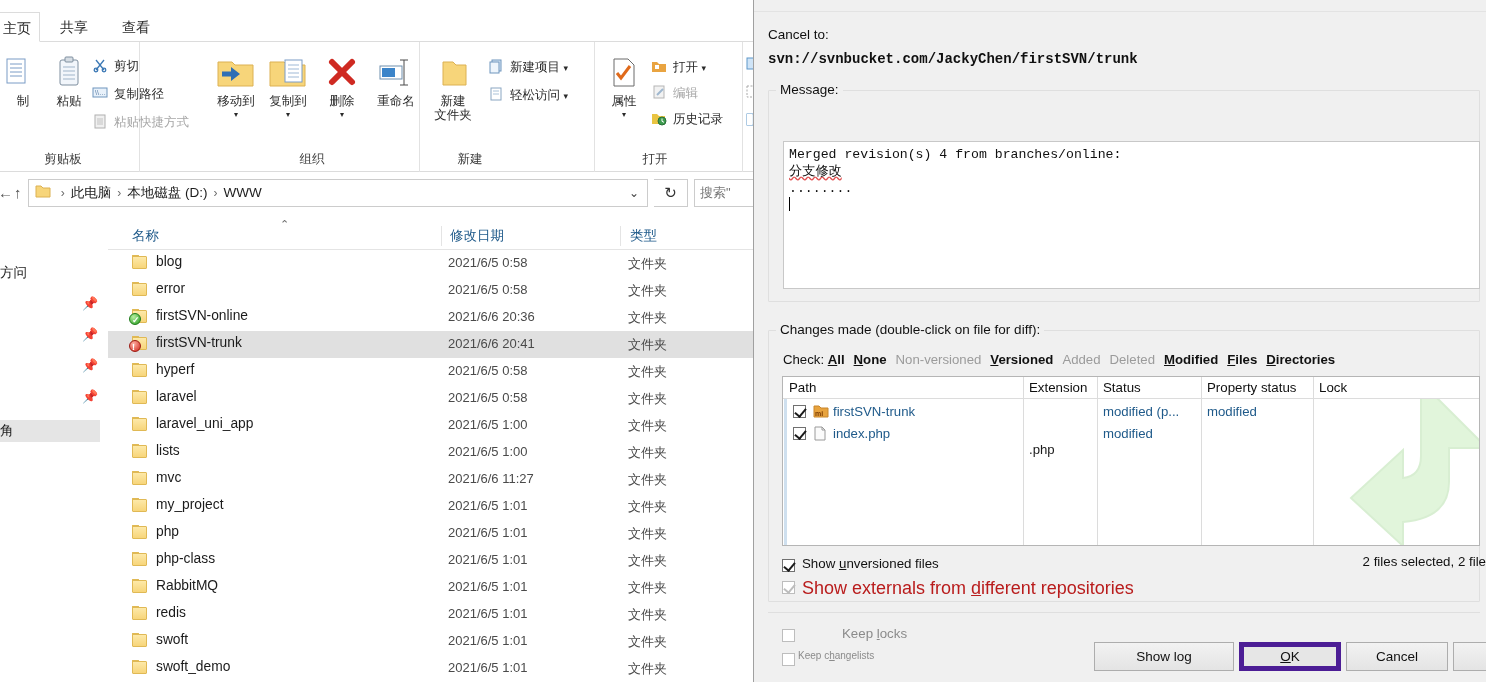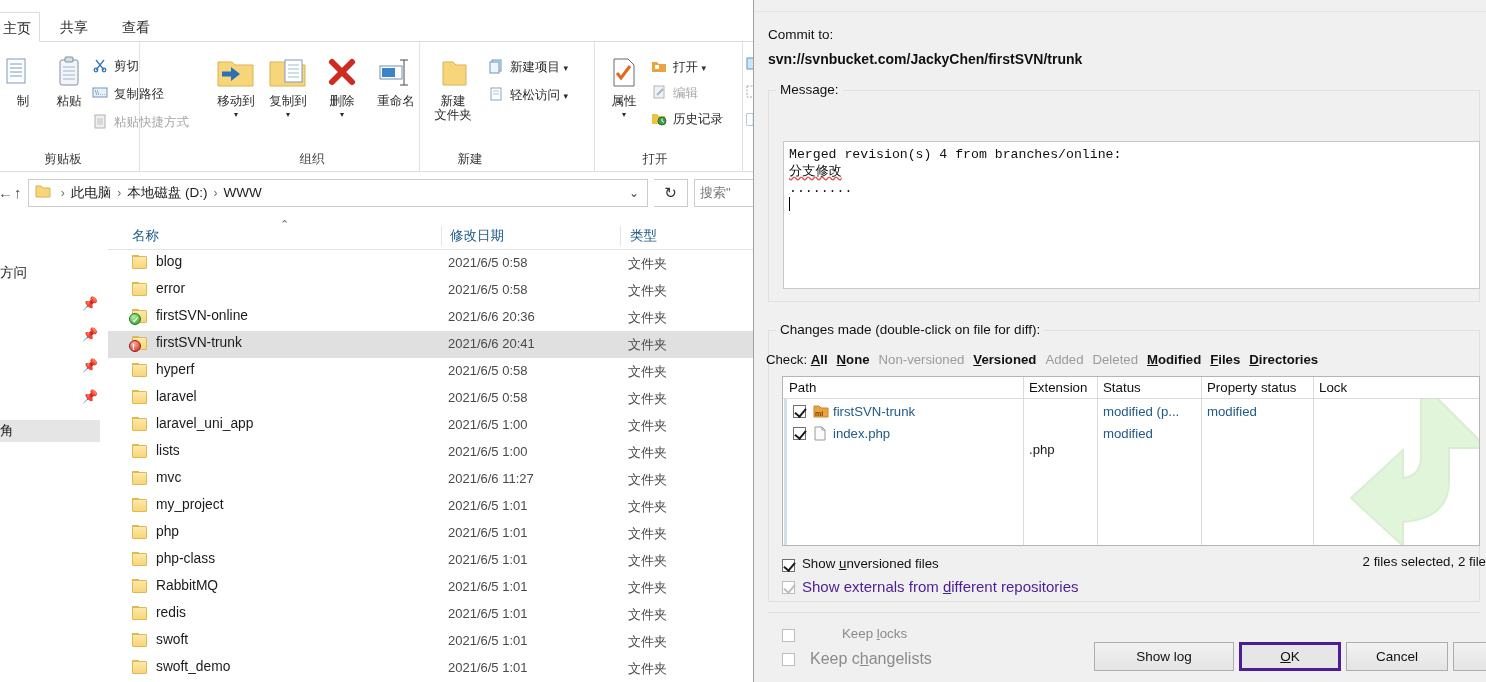--- a/index.html
+++ b/index.html
@@ -103,34 +103,34 @@
   .ovl .gm { position:absolute; left:2px; top:1px; color:#fff; font-size:9px; font-weight:bold; line-height:10px;}
 
   
   #dialog {
     position:absolute; left: 753px; top: 0; width: 733px; height: 682px;
     background: #f0f0f0; border-left: 1px solid #a0a0a0;
     font-family: "Liberation Sans", sans-serif;
   }
   .dlg-strip { position:absolute; left:0; top:0; width: 733px; height: 12px; background:#f0f0f0; border-bottom:1px solid #e3e3e3;}
   .lbl { position:absolute; font-size: 13.5px; color:#101010; white-space: nowrap; }
-  .lbl.bold { font-weight: bold; }
+  .lbl.bold { font-weight: bold; font-family: Liberation Mono, monospace; }
 
   .gbox { position:absolute; border:1px solid #dfdfdf; border-radius:1px; }
   .gbox-title {
     position:absolute; background:#f0f0f0; padding: 0 4px; font-size: 13.5px; color:#101010;
     white-space:nowrap;
   }
 
   .btn {
     position:absolute; background: linear-gradient(#f2f2f2,#e4e4e4);
     border:1px solid #adadad; font-size: 13.5px; color:#111;
     text-align:center; line-height: 1; display:flex; align-items:center; justify-content:center;
   }
-  .btn.focus { border:3px solid #4c1d95; background:#e6e6e6; }
+  .btn.focus { border:5px solid #4c1d95; background:#e6e6e6; }
   .u { text-decoration: underline; }
 
   .msgarea {
     position:absolute; background:#ffffff; border:1px solid #c8c8c8;
     font-family: "Liberation Mono", monospace; font-size: 13.2px; color:#101010;
     padding: 4px 5px; overflow:hidden; line-height: 17px; white-space: pre;
   }
   .sq { text-decoration: underline; text-decoration-style: wavy; text-decoration-color:#e05050; }
   .caret { display:inline-block; width:1px; height:14px; background:#000; vertical-align:-2px; }
 
@@ -610,36 +610,36 @@
             <div class="fdate">2021/6/5 1:01</div>
             <div class="ftype">文件夹</div>
           </div>
         </div>
     </div>
   </div>
 
   <div id="dialog">
     <div class="dlg-strip"></div>
 
-    <div class="lbl" style="left:14px; top:27px;">Commit to:</div>
+    <div class="lbl" style="left:14px; top:27px;">Cancel to:</div>
     <div class="lbl bold" style="left:14px; top:51px; font-size:14px;">svn://svnbucket.com/JackyChen/firstSVN/trunk</div>
 
     <div class="gbox" style="left:14px; top:90px; width:712px; height:212px;"></div>
     <div class="gbox-title" style="left:22px; top:82px;">Message:</div>
 
 
     <div class="msgarea" style="left:29px; top:141px; width:697px; height:148px;"><span>Merged revision(s) 4 from branches/online:</span>
 <span class="sq">分支修改</span>
 <span>........</span>
 <span class="caret"></span></div>
 
     <div class="gbox" style="left:14px; top:330px; width:712px; height:272px;"></div>
     <div class="gbox-title" style="left:22px; top:322px;">Changes made (double-click on file for diff):</div>
 
-    <div class="checkrow" style="left:12px; top:352px;">
+    <div class="checkrow" style="left:29px; top:352px;">
       <span style="color:#111;">Check:</span>
       <span id="checkfilters"><span class="k"><span class="u">A</span>ll</span><span class="k"><span class="u">N</span>one</span><span class="k dis">Non-versioned</span><span class="k"><span class="u">V</span>ersioned</span><span class="k dis">Added</span><span class="k dis">Deleted</span><span class="k"><span class="u">M</span>odified</span><span class="k"><span class="u">F</span>iles</span><span class="k"><span class="u">D</span>irectories</span></span>
     </div>
 
     <div class="tbl" style="left:28px; top:376px; width:698px; height:170px;">
       <div class="watermark" style="right:-12px; bottom:-10px;">
         <svg width="150" height="165" viewBox="0 0 150 165">
           <path d="M92 8 L146 62 L108 62 L108 96 Q108 132 62 136 L62 160 L10 112 L62 64 L62 92 Q80 90 80 70 L80 8 Z" fill="#9fe08a" stroke="#7fc96c" stroke-width="2"></path>
         </svg>
       </div>
@@ -682,34 +682,34 @@
           </div>
         </div>
     </div>
 
     <div style="position:absolute; left:28px; top:558px;">
       <span class="cb checked" style="left:0; top:1px; position:absolute;"></span>
       <span style="position:absolute; left:20px; top:-2px; font-size:13.3px; color:#111; white-space:nowrap;">Show <span class="u">u</span>nversioned files</span>
     </div>
     <div style="position:absolute; left:28px; top:580px;">
       <span class="cb checked dis" style="left:0; top:1px; position:absolute;"></span>
-      <span style="position:absolute; left:20px; top:-2px; font-size:15px; color:#4c1d95; white-space:nowrap;">Show externals from <span class="u">d</span>ifferent repositories</span>
+      <span style="position:absolute; left:20px; top:-2px; font-size:18px; color:#b91c1c; white-space:nowrap;">Show externals from <span class="u">d</span>ifferent repositories</span>
     </div>
 
     <div style="position:absolute; right:0px; top:554px; font-size:13.3px; color:#111; white-space:nowrap;">2 files selected, 2 file</div>
 
     <div style="position:absolute; left:14px; top:612px; width:712px; height:1px; background:#dfdfdf;"></div>
 
     <div style="position:absolute; left:28px; top:628px;">
       <span class="cb dis" style="left:0; top:1px; position:absolute;"></span>
       <span style="position:absolute; left:20px; top:-2px; font-size:13.3px; color:#8b8b8b; white-space:nowrap;margin-left:40px;">Keep <span class="u">l</span>ocks</span>
     </div>
     <div style="position:absolute; left:28px; top:652px;">
       <span class="cb dis" style="left:0; top:1px; position:absolute;"></span>
-      <span style="position:absolute; left:28px; top:-2px; font-size:16px; color:#8b8b8b; white-space:nowrap;">Keep c<span class="u">h</span>angelists</span>
+      <span style="position:absolute; left:16px; top:-2px; font-size:10px; color:#8b8b8b; white-space:nowrap;">Keep c<span class="u">h</span>angelists</span>
     </div>
 
     <div class="btn" style="left:340px; top:642px; width:140px; height:29px;">
         <span>Show log</span>
       </div>
     <div class="btn focus" style="left:485px; top:642px; width:102px; height:29px;">
         <span><span class="u">O</span>K</span>
       </div>
     <div class="btn" style="left:592px; top:642px; width:102px; height:29px;">
         <span>Cancel</span>

